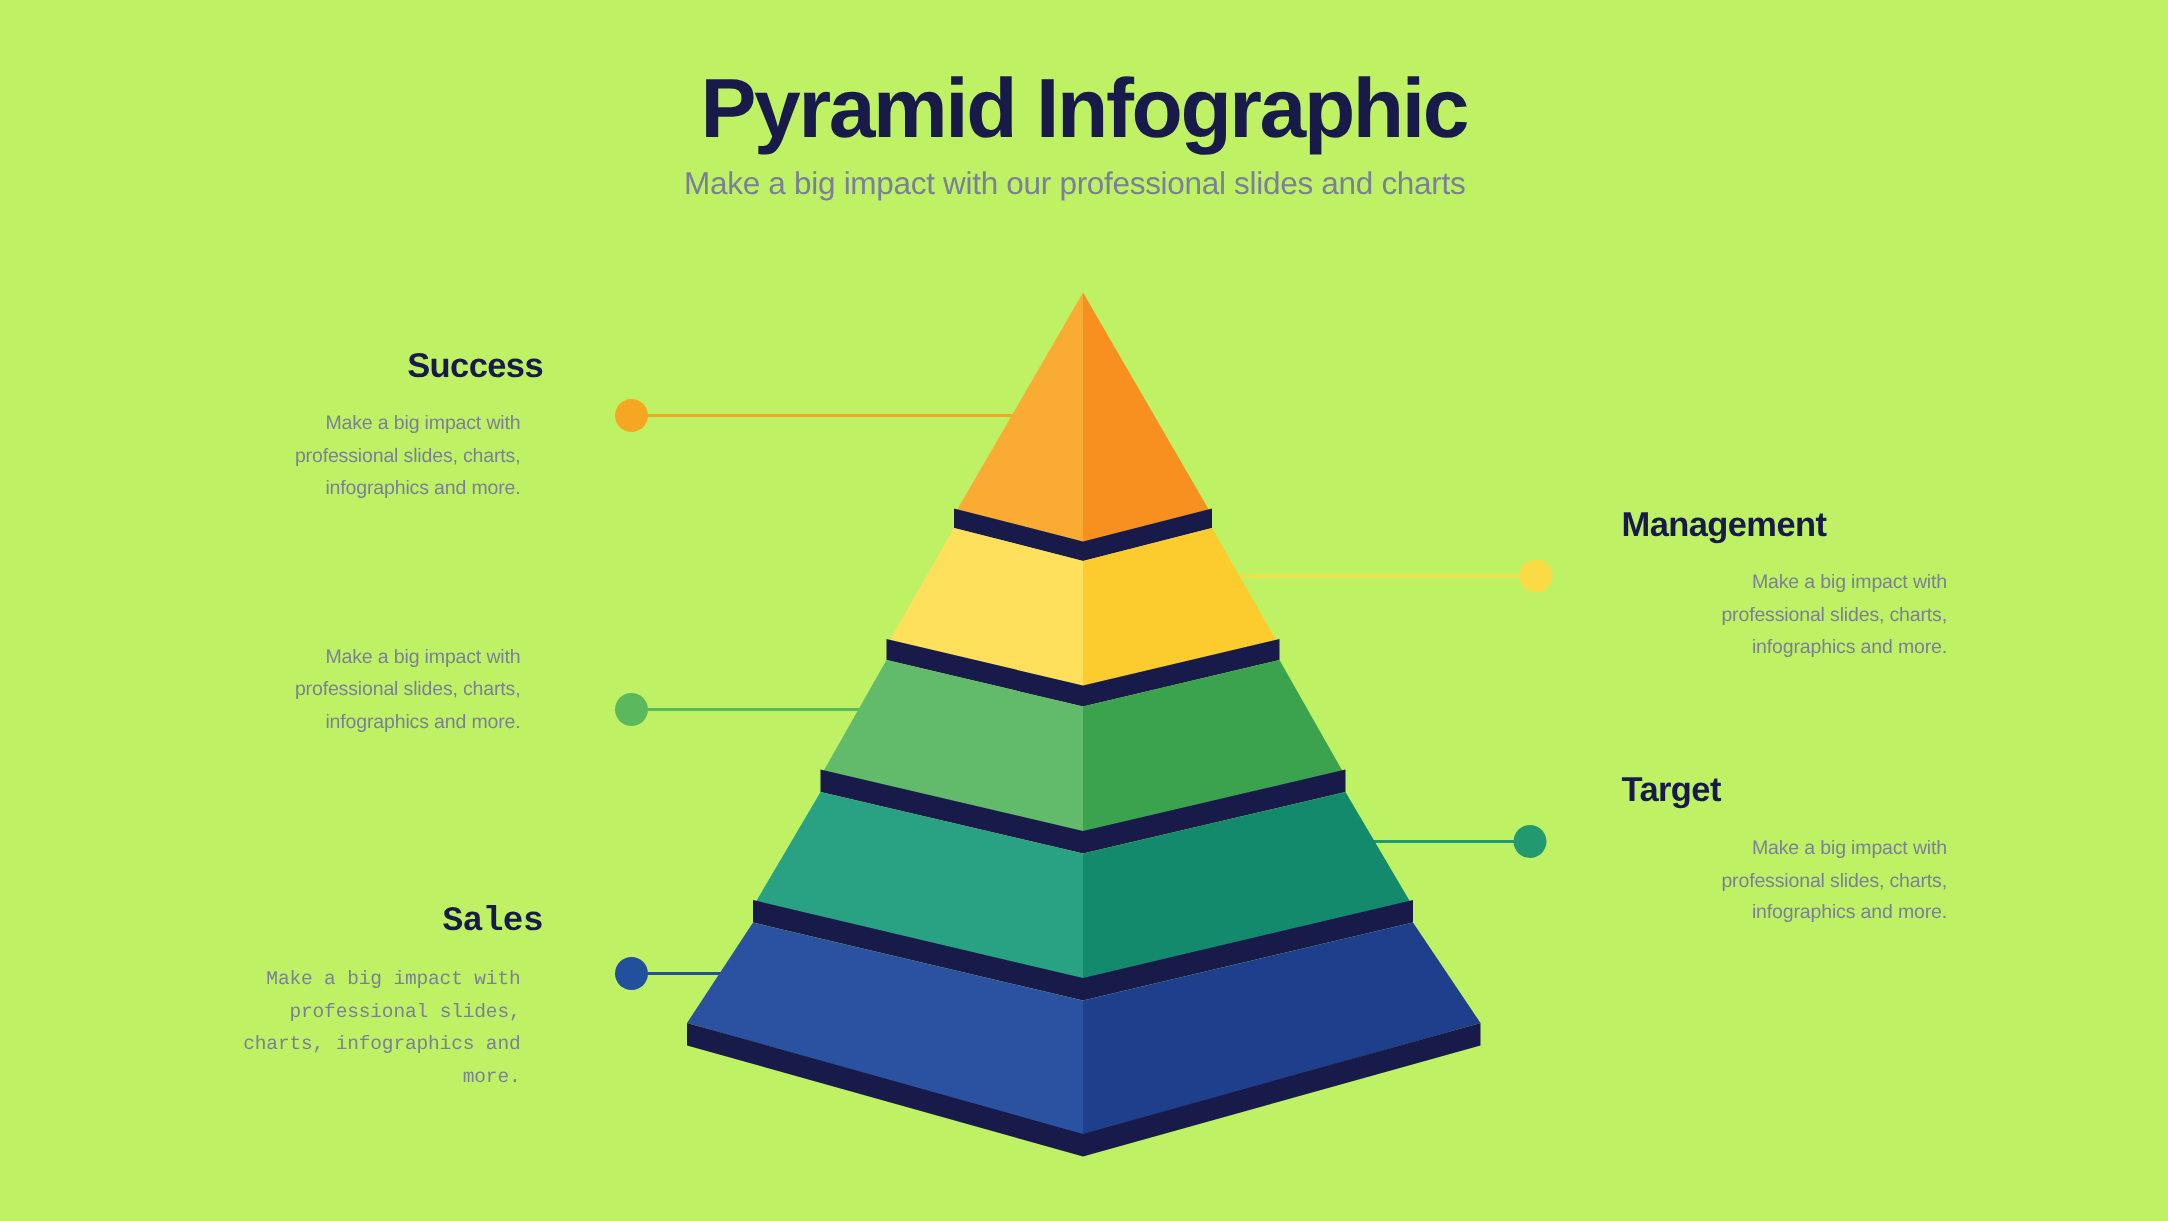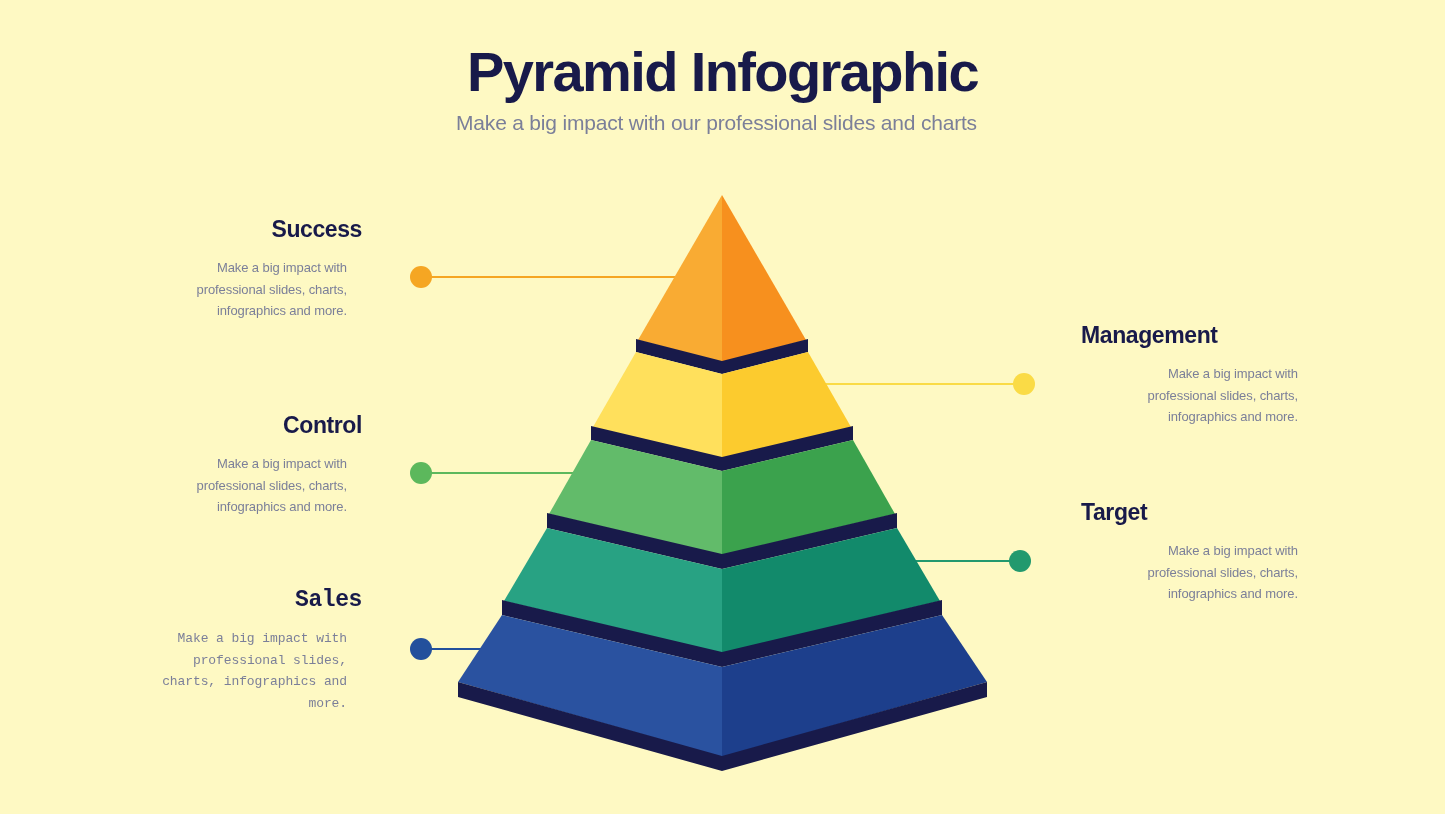--- a/index.html
+++ b/index.html
@@ -12,21 +12,21 @@
     font-family: "Liberation Sans", sans-serif;
     width: 1445px;
     height: 814px;
     overflow: hidden;
     position: relative;
   }
   .slide {
     position: relative;
     width: 1445px;
     height: 814px;
-    background: #fef9c3;
+    background: #bef264;
   }
 
   
   .header {
     position: absolute;
     top: 42px;
     left: 0;
     width: 1445px;
     text-align: center;
   }
@@ -61,21 +61,21 @@
   .callout {
     position: absolute;
     width: 232px;
   }
   .callout .c-title {
     font-size: 23px;
     font-weight: bold;
     color: #181a4a;
     letter-spacing: -0.4px;
     line-height: 1.15;
-    margin: 0 0 9px 0;
+    margin: 14px 0 9px 0;
   }
   .callout .c-desc {
     font-size: 13px;
     color: #7b7f99;
     line-height: 1.65;
     margin: 15px;
     letter-spacing: -0.1px;
     text-align: right;
   }
   .callout.left  { text-align: right; }
@@ -149,21 +149,20 @@
       </g>
     </svg>
   </div>
 
   <div class="callout left co-success">
     <p class="c-title">Success</p>
     <p class="c-desc">Make a big impact with professional slides, charts, infographics and more.</p>
   </div>
 
   <div class="callout left co-control">
-    <p class="c-title">Control</p>
     <p class="c-desc">Make a big impact with professional slides, charts, infographics and more.</p>
   </div>
 
   <div class="callout left co-sales">
     <p class="c-title">Sales</p>
     <p class="c-desc">Make a big impact with professional slides, charts, infographics and more.</p>
   </div>
 
   <div class="callout right co-management">
     <p class="c-title">Management</p>

